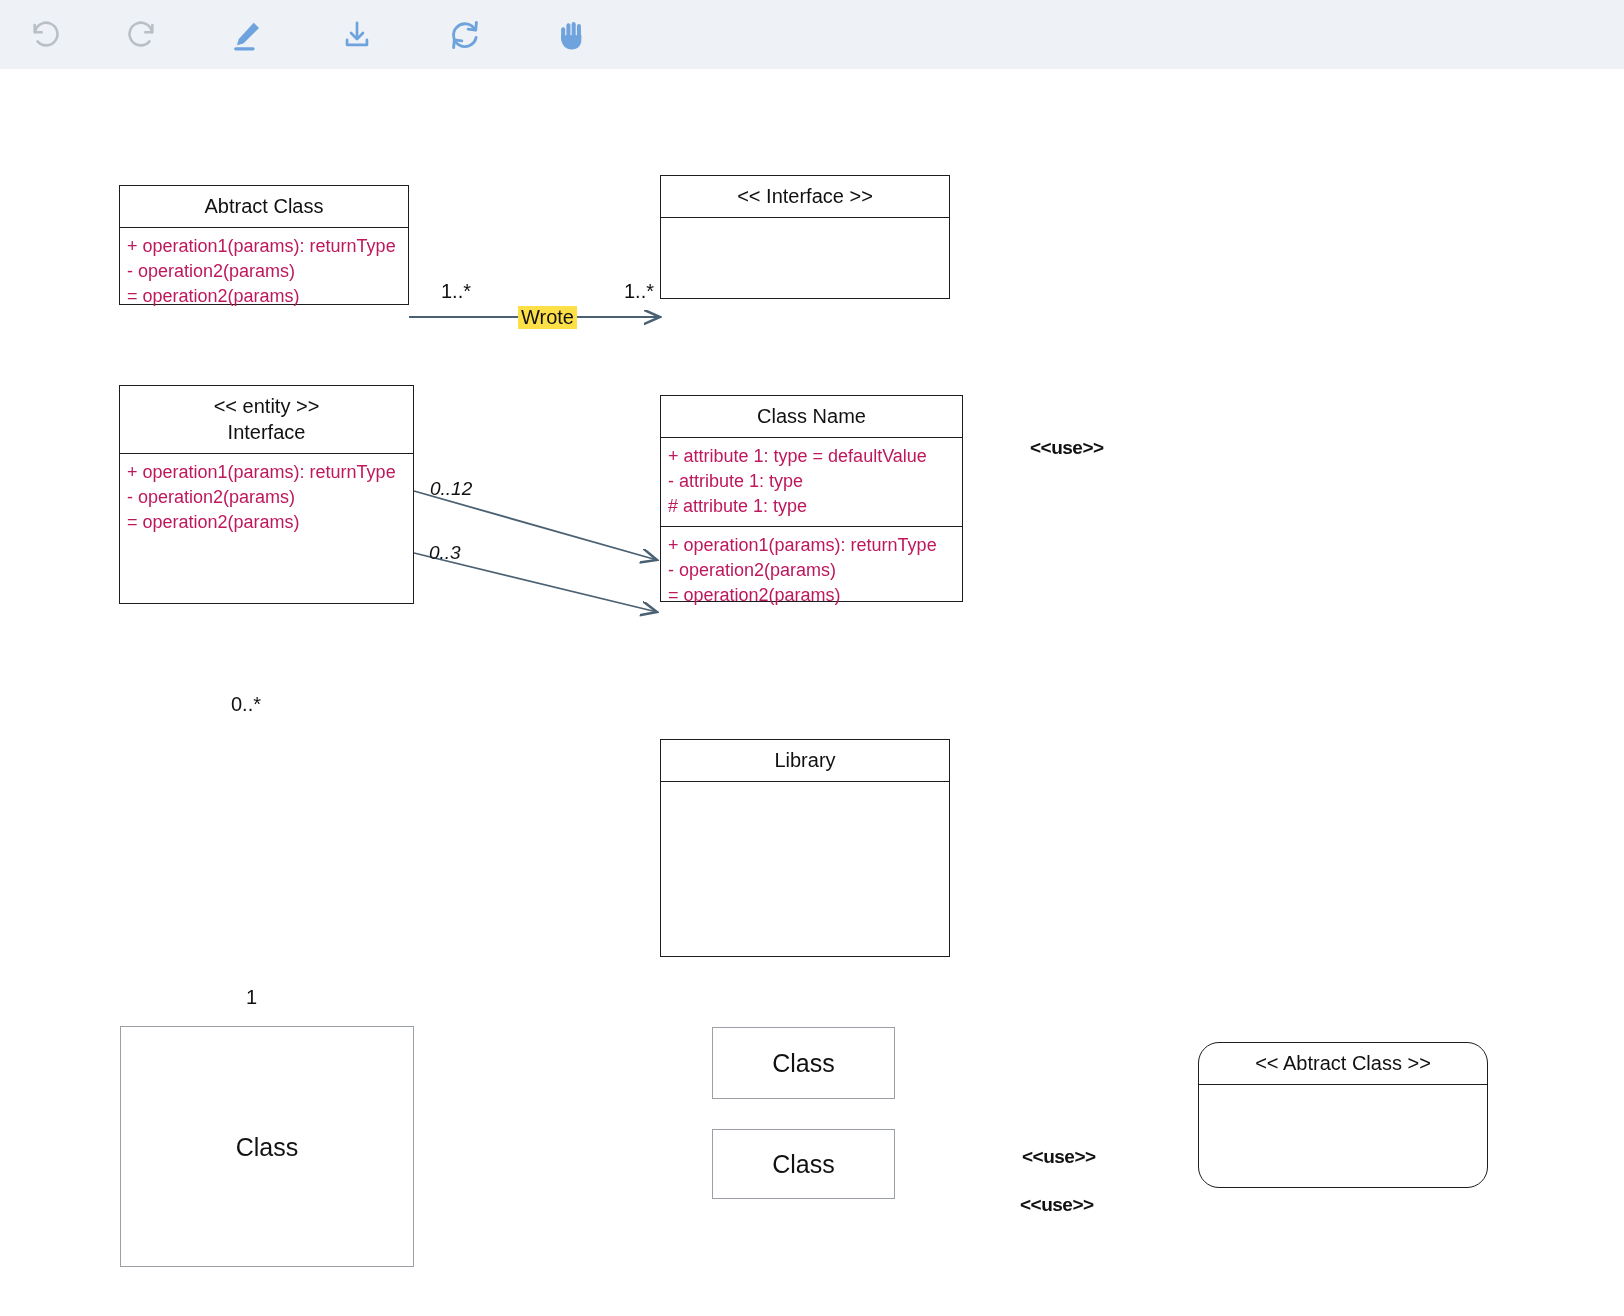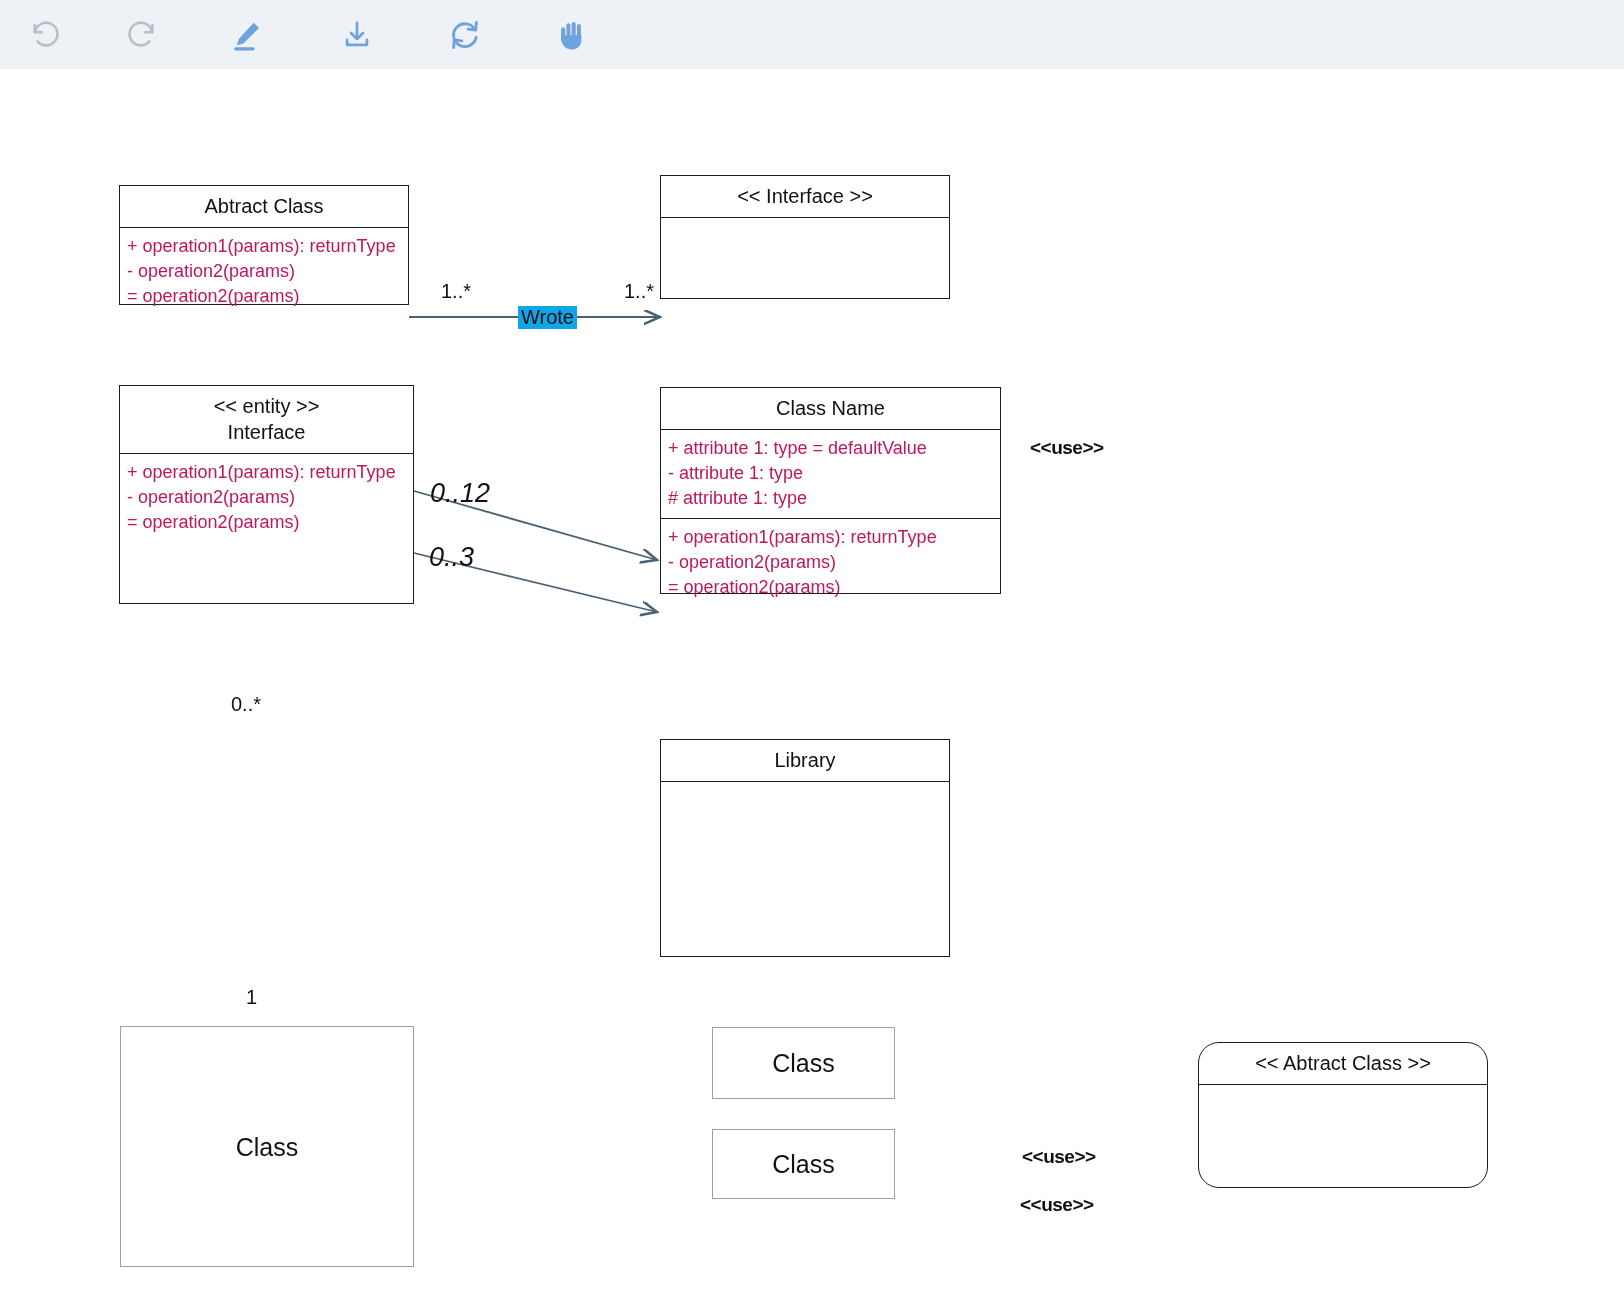--- a/index.html
+++ b/index.html
@@ -43,23 +43,23 @@
     position:absolute;left:0;right:0;top:50%;transform:translateY(-50%);
     text-align:center;font-size:25px;color:#111;
   }
   .uml .emptybody{height:100%;}
 
   
   .elabel{
     position:absolute;font-size:20px;color:#111;z-index:4;white-space:nowrap;
     background:transparent;
   }
-  .elabel.ital{font-style:italic;font-size:27px;}
+  .elabel.ital{font-style:italic;font-size:19px;}
   .elabel.guill{font-size:19px;letter-spacing:-0.5px;font-weight:bold;}
-  .elabel.wrote{background:#0ea5e9;padding:0 3px;}
+  .elabel.wrote{background:#fde047;padding:0 3px;}
 </style>
 </head>
 <body>
 
 <div id="toolbar">
   <div class="tool gray" style="margin-left:18px;">
     <span>
       <svg width="34" height="34" viewBox="0 0 24 24" fill="none" stroke="currentColor" stroke-width="1.8" stroke-linecap="round" stroke-linejoin="round">
         <path d="M4 5v5h5"></path>
         <path d="M4.2 10A8 8 0 1 1 6 16.5"></path>
@@ -236,21 +236,21 @@
       <div>&lt;&lt; entity &gt;&gt;</div>
       <div>Interface</div>
     </div>
     <div class="sec last">
       <div>+ operation1(params): returnType</div>
       <div>- operation2(params)</div>
       <div>= operation2(params)</div>
     </div>
   </div>
 
-  <div class="uml" style="left:660px;top:318px;width:341px;height:207px;">
+  <div class="uml" style="left:660px;top:326px;width:303px;height:207px;">
     <div class="hdr">Class Name</div>
     <div class="sec">
       <div>+ attribute 1: type = defaultValue</div>
       <div>- attribute 1: type</div>
       <div># attribute 1: type</div>
     </div>
     <div class="sec last">
       <div>+ operation1(params): returnType</div>
       <div>- operation2(params)</div>
       <div>= operation2(params)</div>

